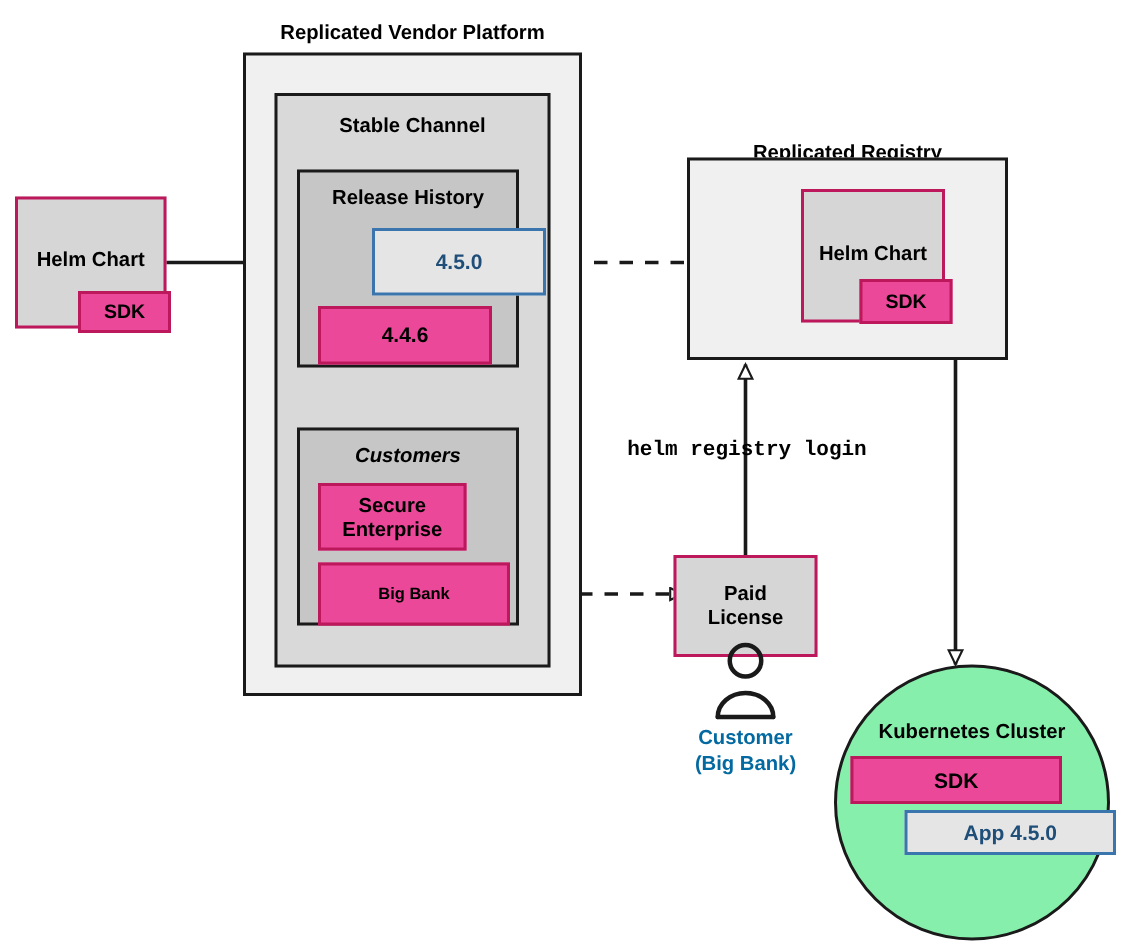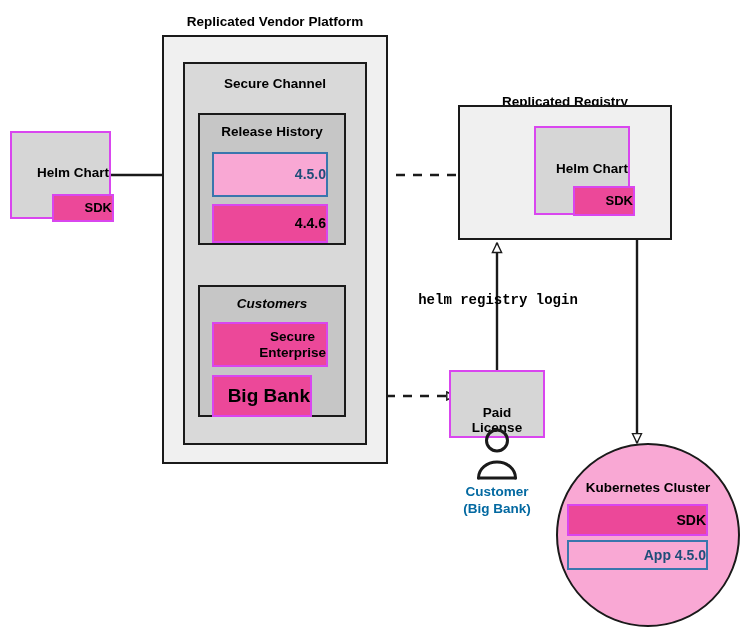--- a/index.html
+++ b/index.html
@@ -13,24 +13,24 @@
   #canvas {
     position: relative;
     width: 747px;
     height: 634px;
     background: #ffffff;
     overflow: hidden;
   }
   .box {
     position: absolute;
     box-sizing: border-box;
-    border: 2px solid #d946ef;
+    border: 2px solid #be185d;
     display: flex;
     align-items: center;
-    justify-content: flex-end;
+    justify-content: center;
     text-align: center;
     font-weight: bold;
     color: #000000;
     line-height: 1.15;
   }
   .title-label {
     position: absolute;
     font-weight: bold;
     text-align: center;
     color: #000000;
@@ -52,33 +52,33 @@
     text-align: center;
     font-weight: bold;
     color: #000000;
   }
   
   .fill-lightest { background: #f0f0f0; }
   .fill-light    { background: #d9d9d9; }
   .fill-mid      { background: #c6c6c6; }
   .fill-white    { background: #ec4899; }
   .fill-gray     { background: #d6d6d6; }
-  .fill-blue     { background: #f9a8d4; border-color: #3a76ad; color: #1f4e79; }
+  .fill-blue     { background: #e5e5e5; border-color: #3a76ad; color: #1f4e79; margin-left: 36px; }
 
   .group-box {
     position: absolute;
     box-sizing: border-box;
     border: 2px solid #1a1a1a;
   }
   .circle {
     position: absolute;
     box-sizing: border-box;
     border: 2px solid #1a1a1a;
     border-radius: 50%;
-    background: #f9a8d4;
+    background: #86efac;
   }
   svg.overlay {
     position: absolute;
     left: 0; top: 0;
     width: 747px;
     height: 634px;
     pointer-events: none;
   }
   .person-icon {
     position: absolute;
@@ -128,45 +128,45 @@
   </div>
   <div class="box fill-white" style="left:52px; top:194px; width:62px; height:28px; font-size:13px;">
     <span>SDK</span>
   </div>
 
   <div class="title-label" style="left:162px; top:14px; width:226px;">Replicated Vendor Platform</div>
 
   <div class="group-box fill-lightest" style="left:162px; top:35px; width:226px; height:429px;"></div>
 
   <div class="group-box fill-light" style="left:183px; top:62px; width:184px; height:383px;">
-    <div class="container-title" style="top:12px; font-size:13.5px;">Secure Channel</div>
+    <div class="container-title" style="top:12px; font-size:13.5px;">Stable Channel</div>
   </div>
 
   <div class="group-box fill-mid" style="left:198px; top:113px; width:148px; height:132px;">
     <div class="container-title" style="top:9px; font-size:13.5px;">Release History</div>
   </div>
 
   <div class="box fill-blue" style="left:212px; top:152px; width:116px; height:45px; font-size:14px;">
     <span>4.5.0</span>
   </div>
 
   <div class="box fill-white" style="left:212px; top:204px; width:116px; height:39px; font-size:14px;">
     <span>4.4.6</span>
   </div>
 
   <div class="group-box fill-mid" style="left:198px; top:285px; width:148px; height:132px;">
     <div class="container-title" style="top:9px; font-size:13.5px;font-style:italic;">Customers</div>
   </div>
 
-  <div class="box fill-white" style="left:212px; top:322px; width:116px; height:45px; font-size:13.5px;">
+  <div class="box fill-white" style="left:212px; top:322px; width:99px; height:45px; font-size:13.5px;">
     <span style="white-space: pre-line;">Secure
 Enterprise</span>
   </div>
 
-  <div class="box fill-white" style="left:212px; top:375px; width:100px; height:42px; font-size:19px;">
+  <div class="box fill-white" style="left:212px; top:375px; width:128px; height:42px; font-size:11px;">
     <span>Big Bank</span>
   </div>
 
   <div class="title-label" style="left:458px; top:82px; width:214px;margin-top:12px;">Replicated Registry</div>
 
   <div class="group-box fill-lightest" style="left:458px; top:105px; width:214px; height:135px;"></div>
 
   <div class="box fill-gray" style="left:534px; top:126px; width:96px; height:89px; font-size:13.5px; align-items:flex-start; padding-top:33px;">
     <span>Helm Chart</span>
   </div>

